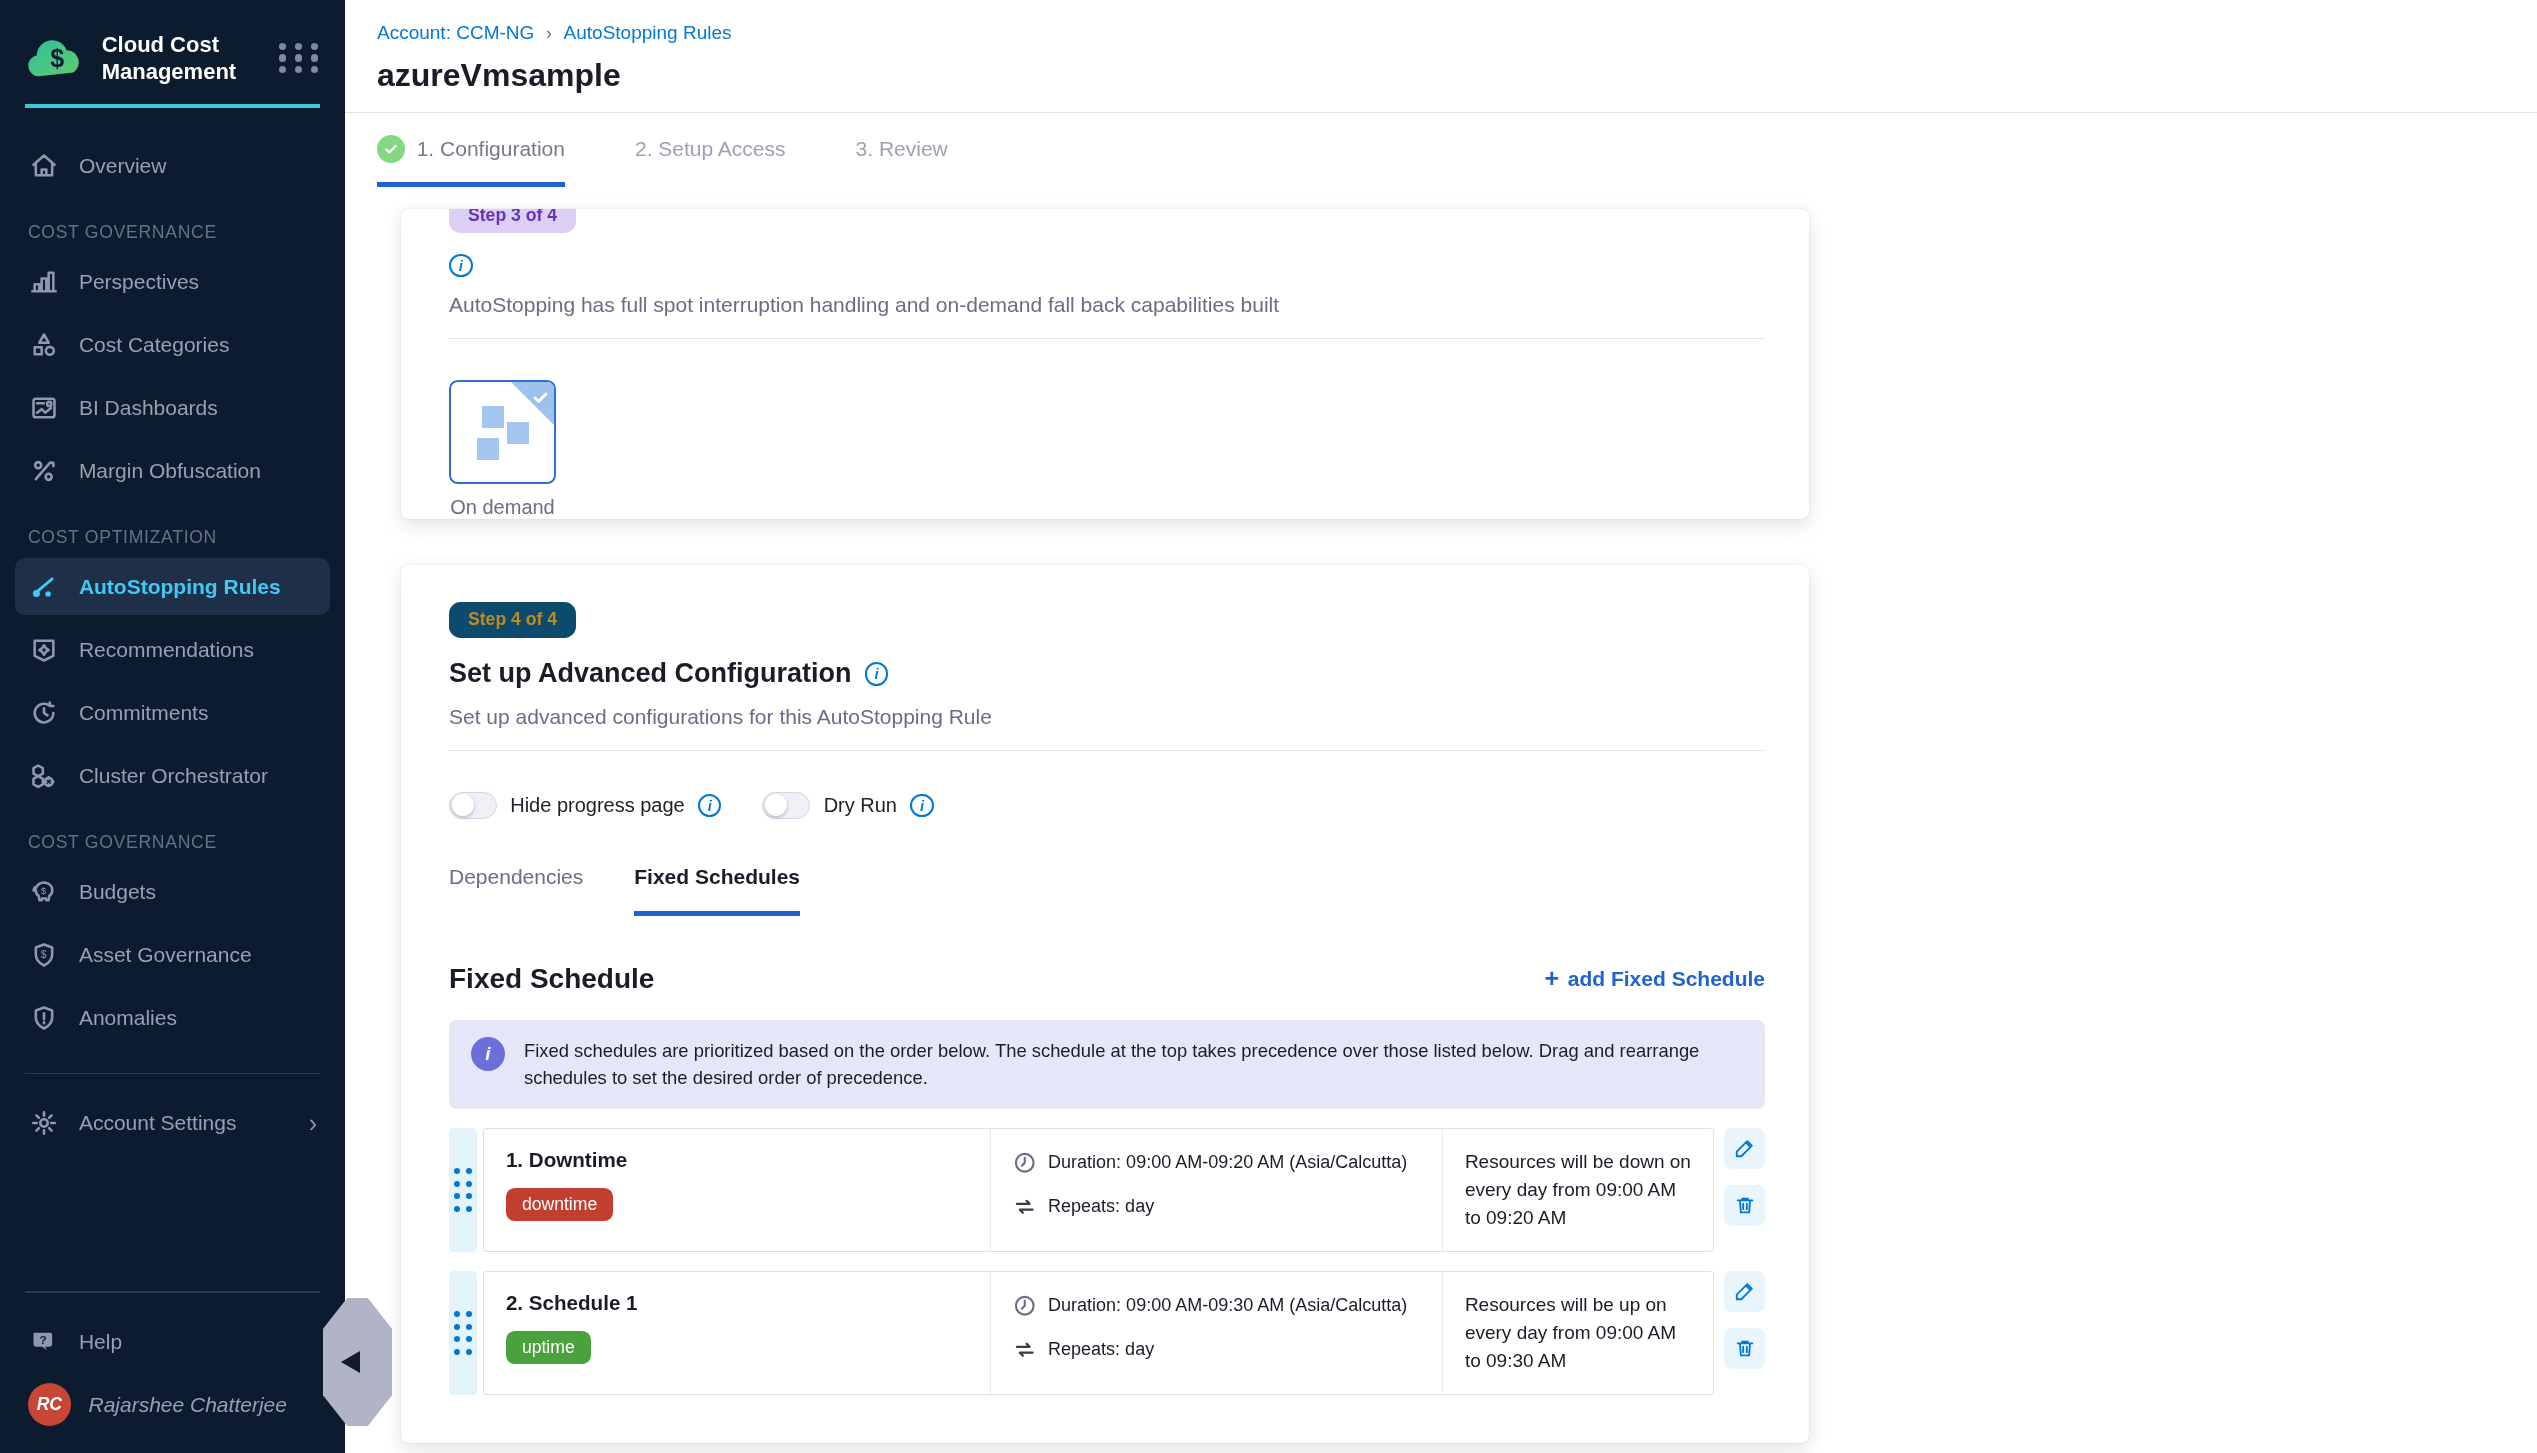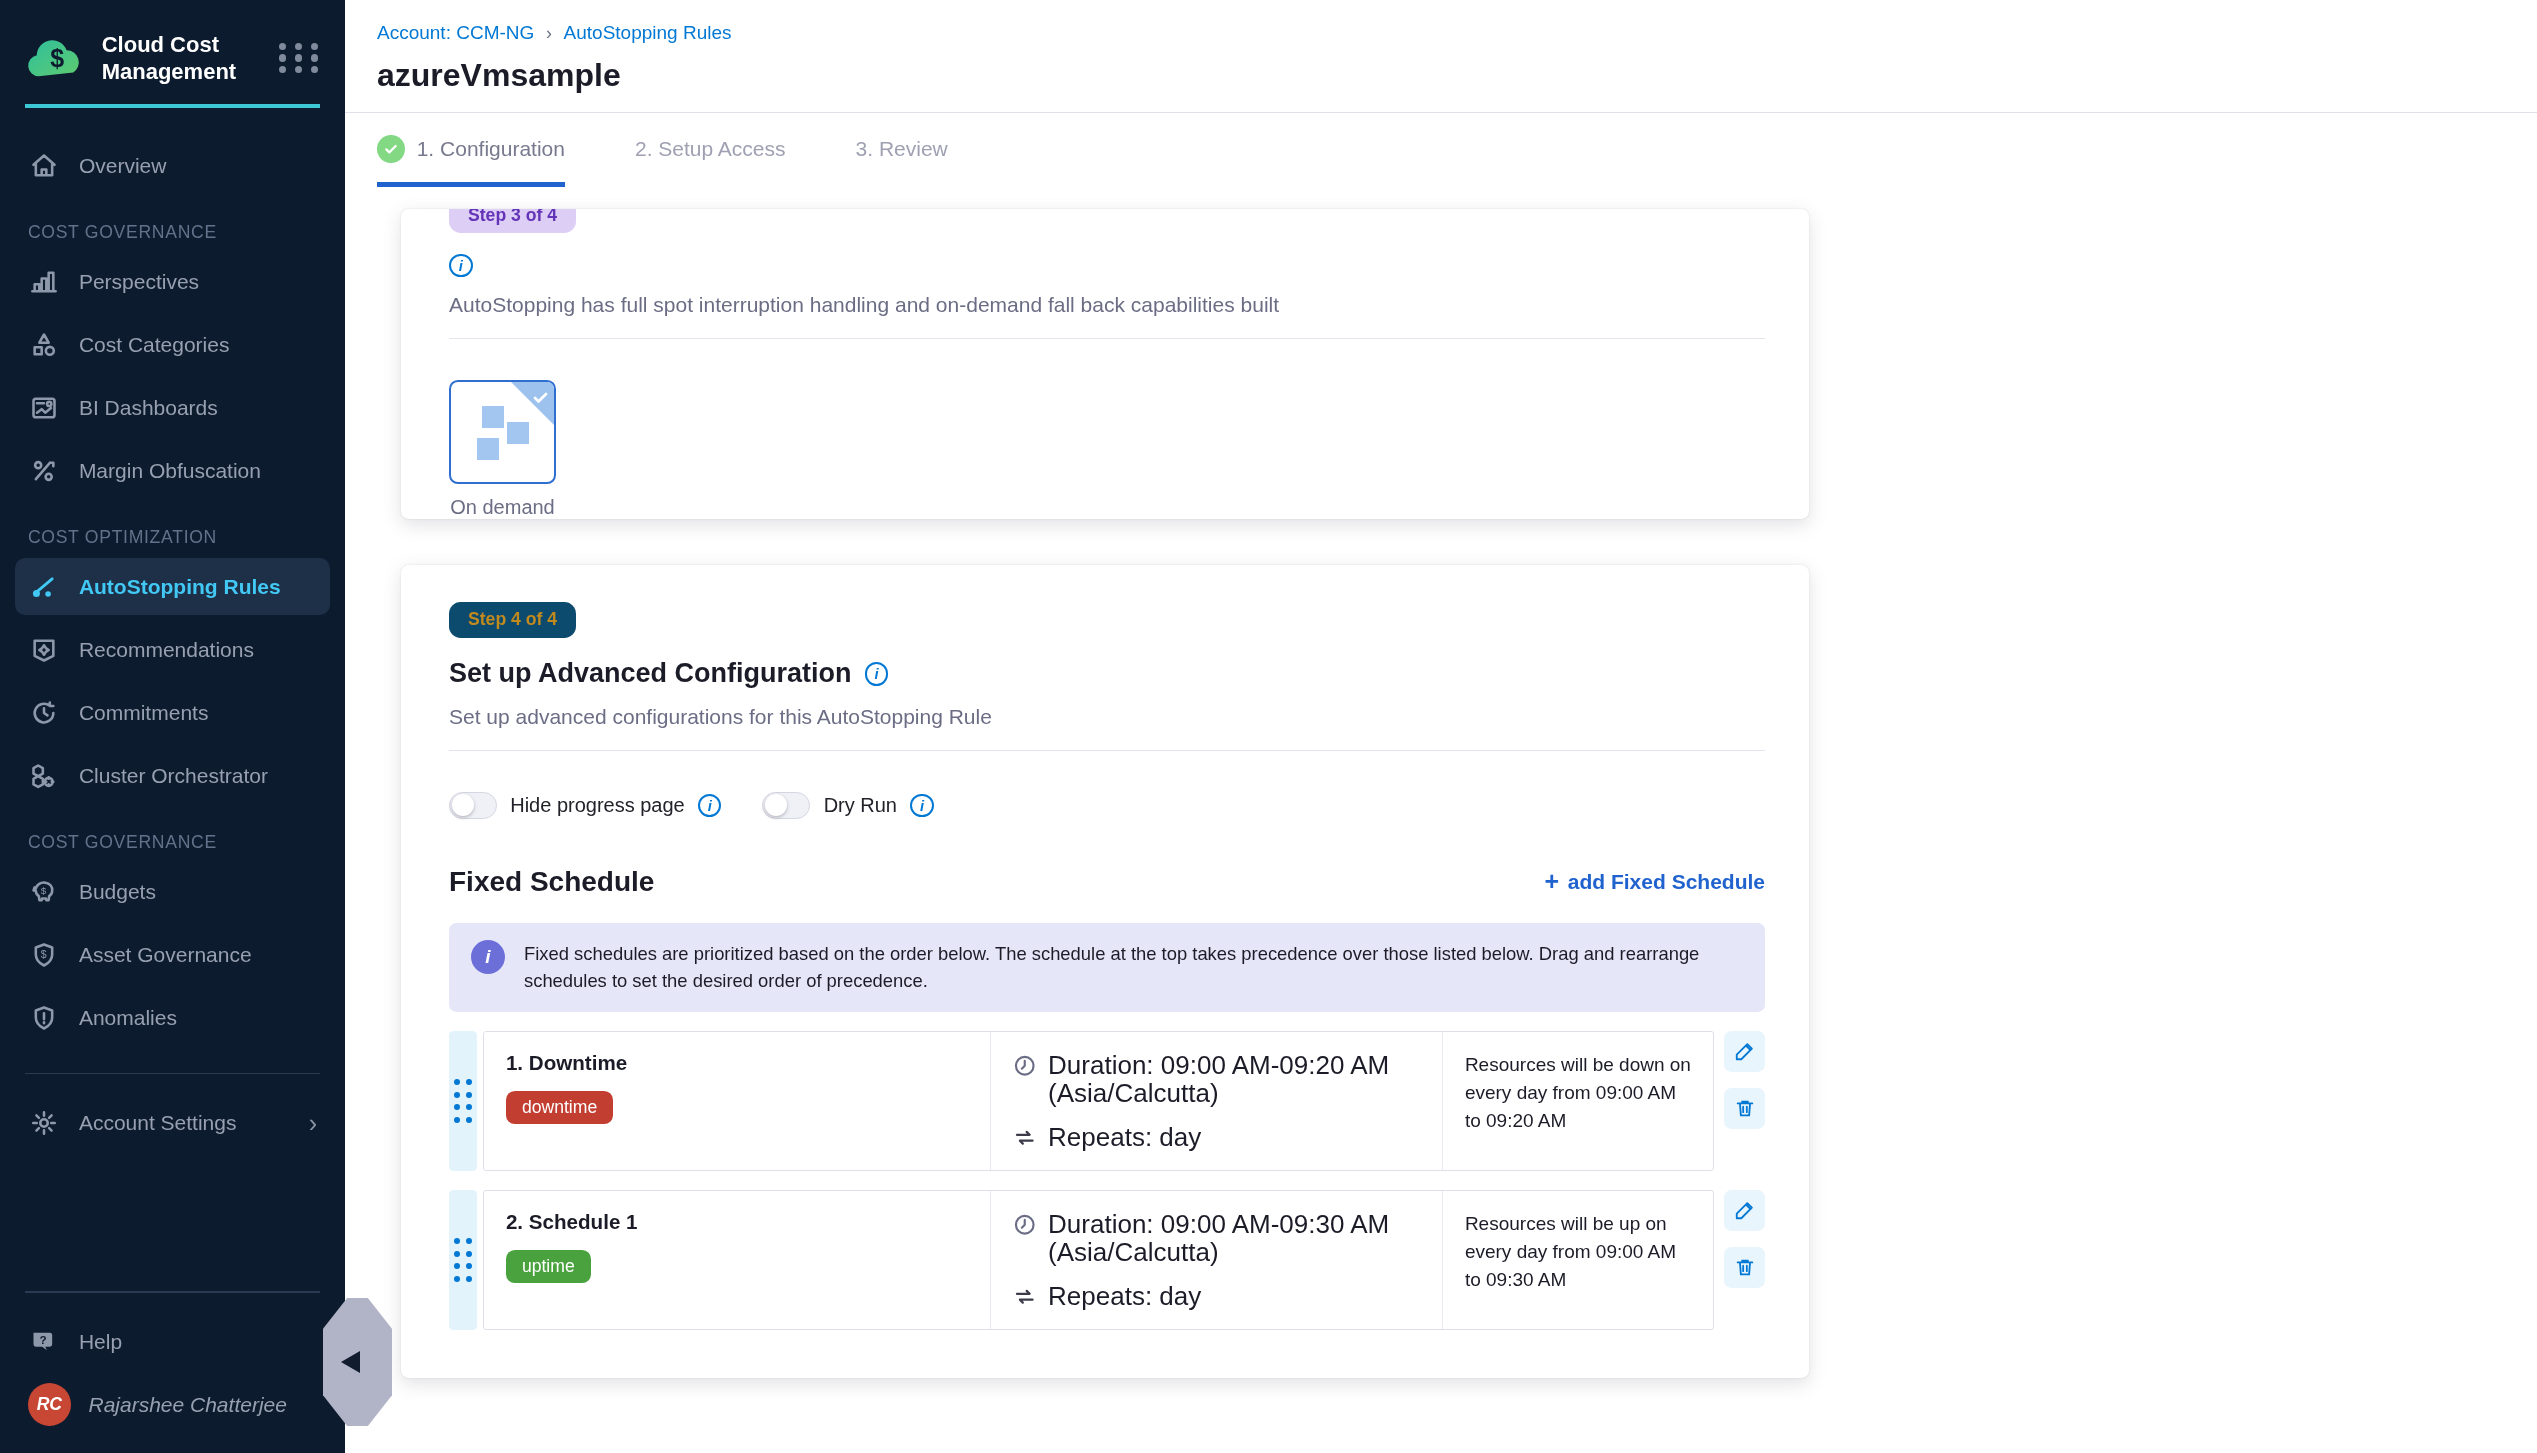--- a/index.html
+++ b/index.html
@@ -129,21 +129,21 @@
     display:flex; min-height:117px; }
   .rcol { padding:19px 22px; }
   .rcol-1 { width:507px; border-right:1.5px solid #e9e9f1; }
   .rcol-2 { width:452px; border-right:1.5px solid #e9e9f1; display:flex;
     flex-direction:column; gap:16px; }
   .rcol-3 { flex:1; font-size:19px; line-height:28px; color:#1c1c28; }
   .sched-name { font-size:20.6px; font-weight:700; color:#1c1c28; }
   .type-badge { display:inline-block; margin-top:16px; font-size:17.6px; color:#fff;
     padding:5.9px 16px; border-radius:8.8px; }
   .badge-red { background:#c23e31; } .badge-green { background:#4aa23e; }
-  .icon-line { display:flex; gap:11.7px; font-size:26px; line-height:28px; color:#1c1c28; }
+  .icon-line { display:flex; gap:11.7px; font-size:18px; line-height:28px; color:#1c1c28; }
   .icon-line svg { flex-shrink:0; margin-top:2.9px; }
   .row-actions { width:51px; display:flex; flex-direction:column; gap:16px;
     align-items:flex-end; padding-left:8.8px; }
   .act-btn { width:41px; height:41px; border-radius:7.3px; background:#e9f5fd;
     display:flex; align-items:center; justify-content:center; cursor:pointer; }
 </style>
 </head>
 <body>
 
 <div class="sidebar">
@@ -399,20 +399,24 @@
         </div>
         <div class="toggle-group">
           <span class="switch">
               <span class="knob"></span>
             </span>
           <span class="toggle-label">Dry Run</span>
           <span class="info-i">i</span>
         </div>
       </div>
 
+      <div class="inner-tabs">
+        <div class="itab">Dependencies</div>
+        <div class="itab active">Fixed Schedules</div>
+      </div>
 
       <div class="fs-header">
         <div class="fs-title">Fixed Schedule</div>
         <div class="add-link">
           <span class="plus">+</span>
           <span>add Fixed Schedule</span>
         </div>
       </div>
 
       <div class="banner">

